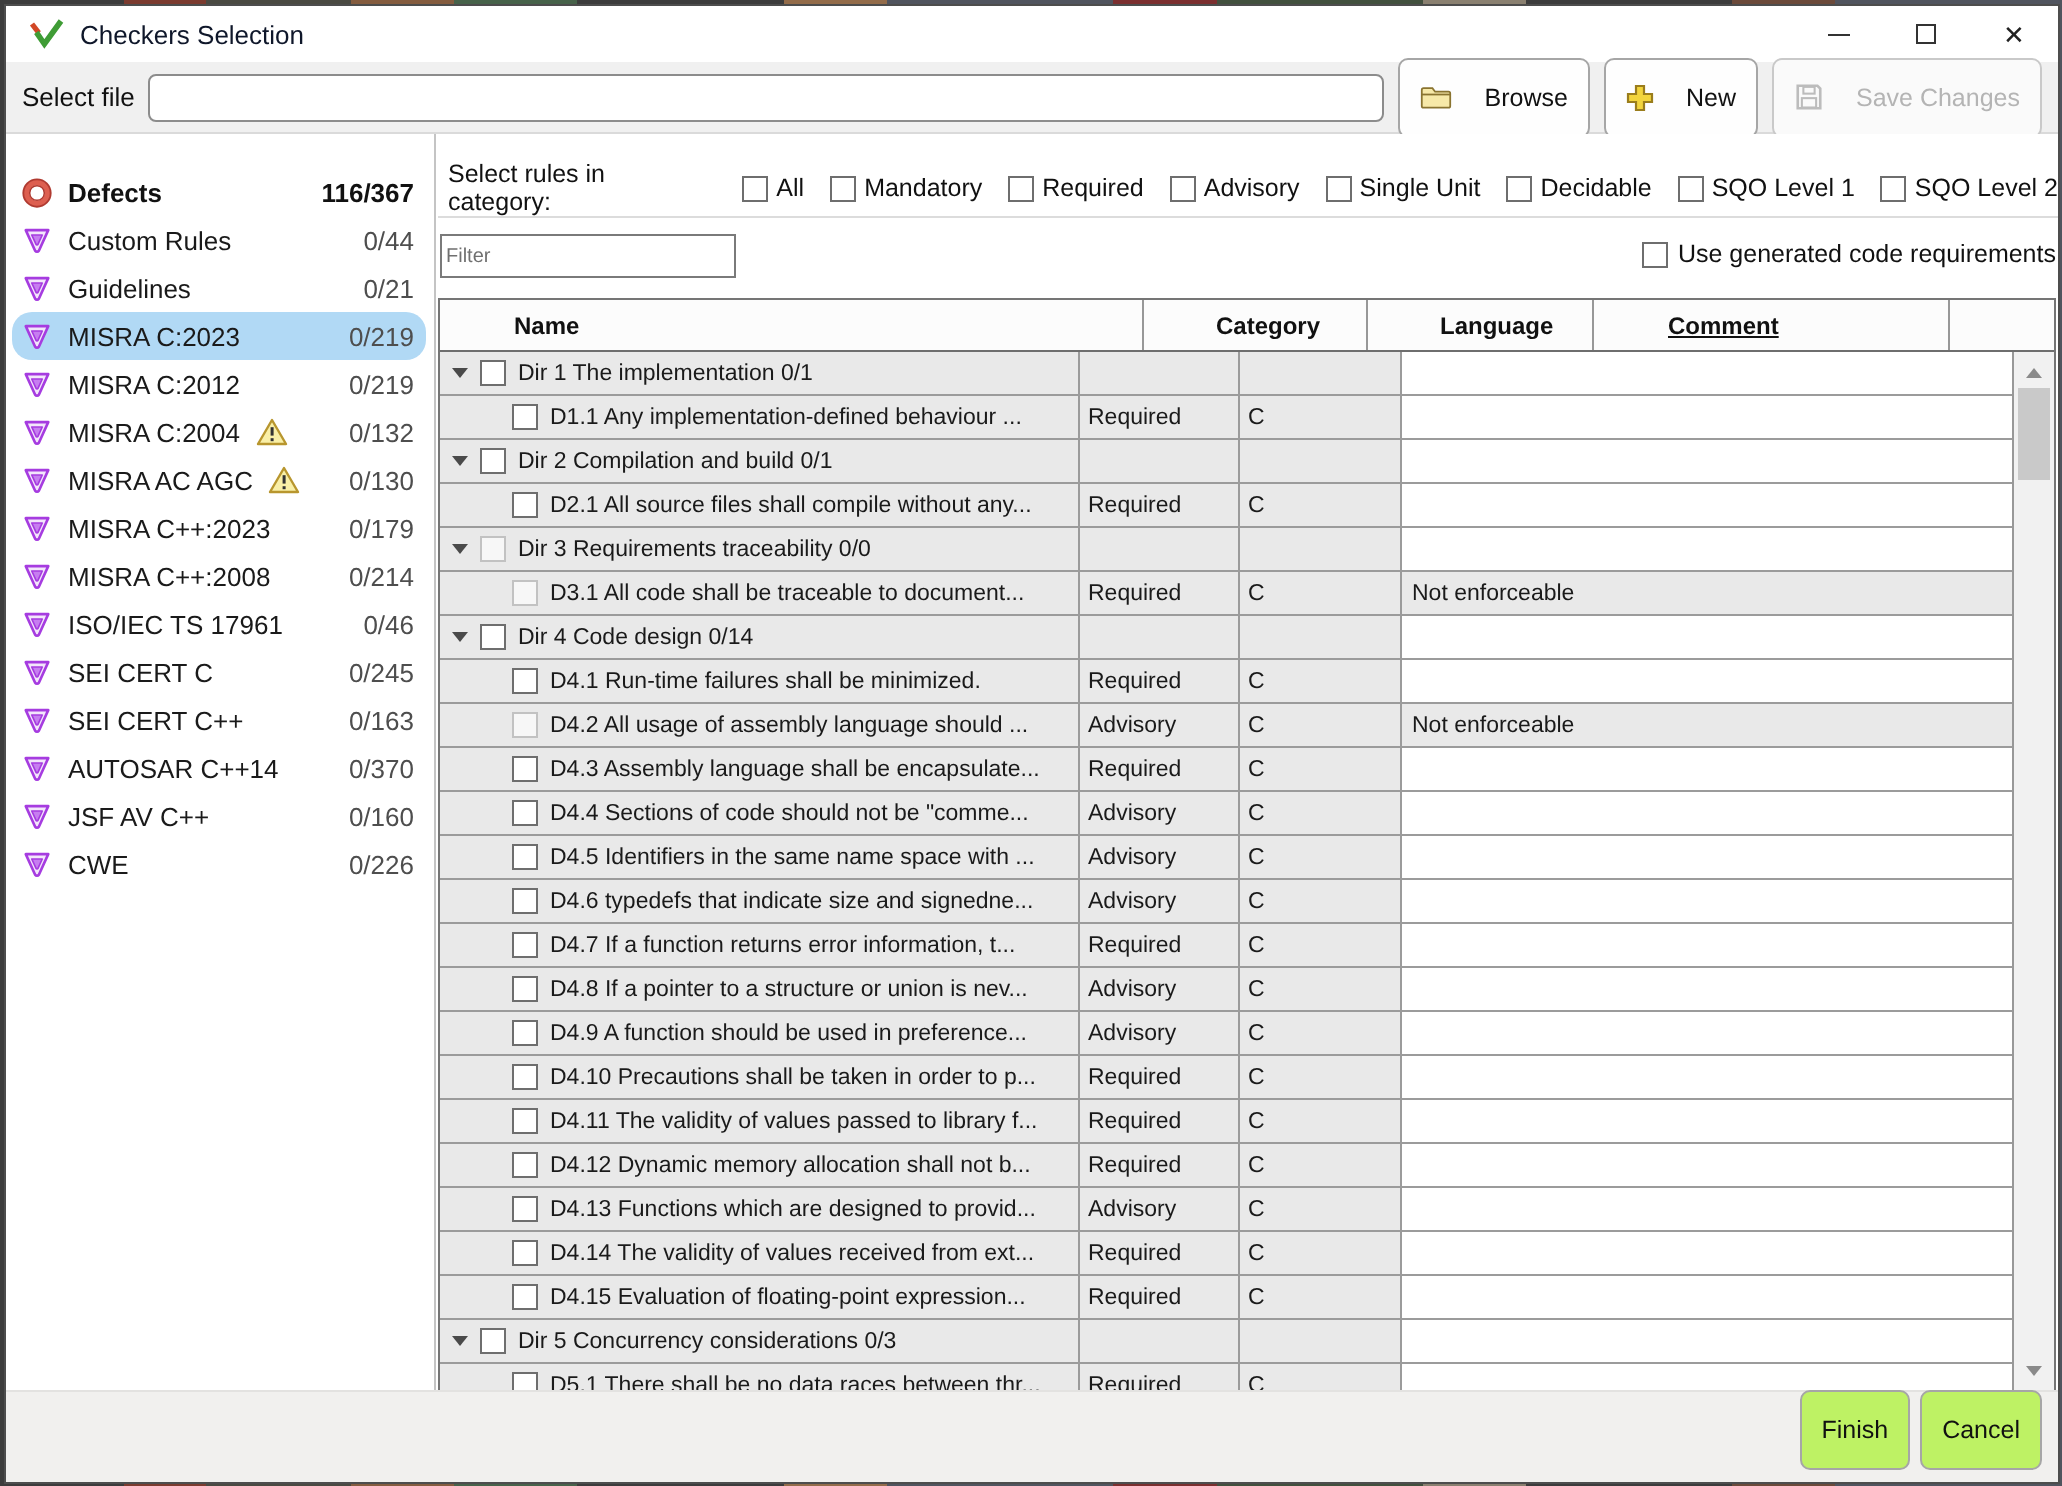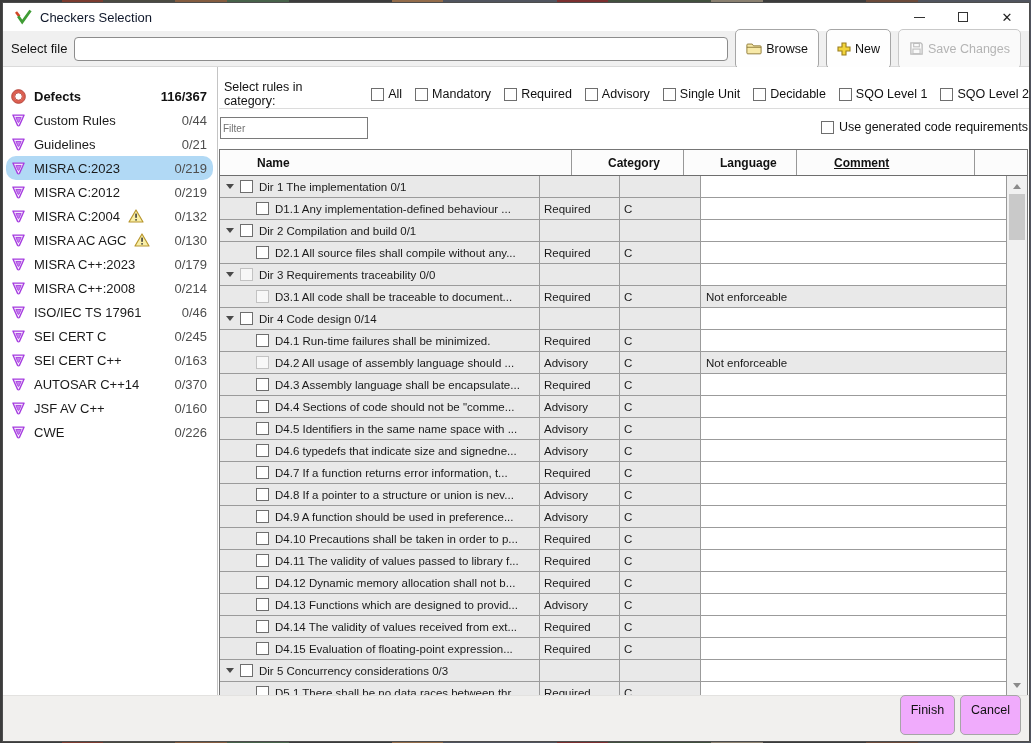--- a/index.html
+++ b/index.html
@@ -15,21 +15,21 @@
   .win-btns { margin-left:auto; display:flex; height:28px; }
   .win-btn { width:44px; height:28px; display:flex; align-items:center; justify-content:center; color:#222; }
   .glyph-min { width:11px; height:0; border-top:1.5px solid #333; display:block; }
   .glyph-max { width:10px; height:10px; border:1.2px solid #333; display:block; }
   .glyph-close { font-size:13px; color:#222; line-height:1; }
 
   
   .filebar { position:absolute; top:28px; left:0; right:0; height:36px; background:#f0f0f0; border-bottom:1px solid #dadada; display:flex; align-items:center; padding:0 8px; gap:7px; }
   .filebar label { font-size:13px; color:#111; white-space:nowrap; }
   .filebar input { flex:1; height:24px; border:1px solid #8c8c8c; border-radius:4px; background:#fff; padding:0 6px; font-size:12px; font-family:inherit; }
-  .btn { display:inline-flex; align-items:center; gap:4px; height:40px; padding:17px 10px; background:#fefefe; border:1px solid #a6a6a6; border-radius:5px; font-size:12.5px; color:#111; white-space:nowrap; cursor:default; }
+  .btn { display:inline-flex; align-items:center; gap:16px; height:40px; padding:17px 10px; background:#fefefe; border:1px solid #a6a6a6; border-radius:5px; font-size:12.5px; color:#111; white-space:nowrap; cursor:default; }
   .btn.disabled { color:#b4b4b4; border-color:#c9c9c9; background:#fafafa; }
 
   
   .sidebar { position:absolute; left:0; top:64px; bottom:46px; width:215px; background:#fff; border-right:1px solid #c4c4c4; padding-top:17px; }
   .side-item { height:24px; display:flex; align-items:center; gap:8px; margin:0 4px 0 3px; padding:0 6px 0 5px; border-radius:10px; font-size:13px; color:#1a1a1a; }
   .side-item.selected { background:#b1d9f5; }
   .side-item .lbl { white-space:nowrap; }
   .side-item .cnt { margin-left:auto; color:#4e4e4e; }
   .side-item.bold .lbl, .side-item.bold .cnt { font-weight:bold; color:#111; }
   .side-item svg { flex:none; }
@@ -72,21 +72,21 @@
   .vscroll { position:absolute; top:26px; right:0; bottom:0; width:21px; background:#f1f1f1; border-left:1px solid #989898; }
   .sb-up, .sb-down { position:absolute; left:0; right:0; height:16px; display:flex; align-items:center; justify-content:center; }
   .sb-up { top:2px; } .sb-down { bottom:2px; }
   .tri-up { width:0; height:0; border-left:4px solid transparent; border-right:4px solid transparent; border-bottom:5px solid #8a8a8a; }
   .tri-down { width:0; height:0; border-left:4px solid transparent; border-right:4px solid transparent; border-top:5px solid #8a8a8a; }
   .sb-thumb { position:absolute; top:18px; left:2px; right:2px; height:46px; background:#c9c9c9; }
 
   
   .footer { position:absolute; left:0; right:0; bottom:0; height:46px; background:#f1f0ee; border-top:1px solid #e3e2e0; }
   .footer-btns { position:absolute; right:8px; bottom:6px; display:flex; gap:5px; }
-  .footer .btn { background:#f0abfc;align-items:flex-end; }
+  .footer .btn { background:#bef264; }
 </style>
 </head>
 <body>
 
 <div id="screen">
   <div class="dialog">
 
     <div class="titlebar">
       <svg width="18" height="16" viewBox="0 0 18 16">
         <path d="M2 3 L5.4 7.4" stroke="#d24726" stroke-width="2.6" fill="none"></path>

